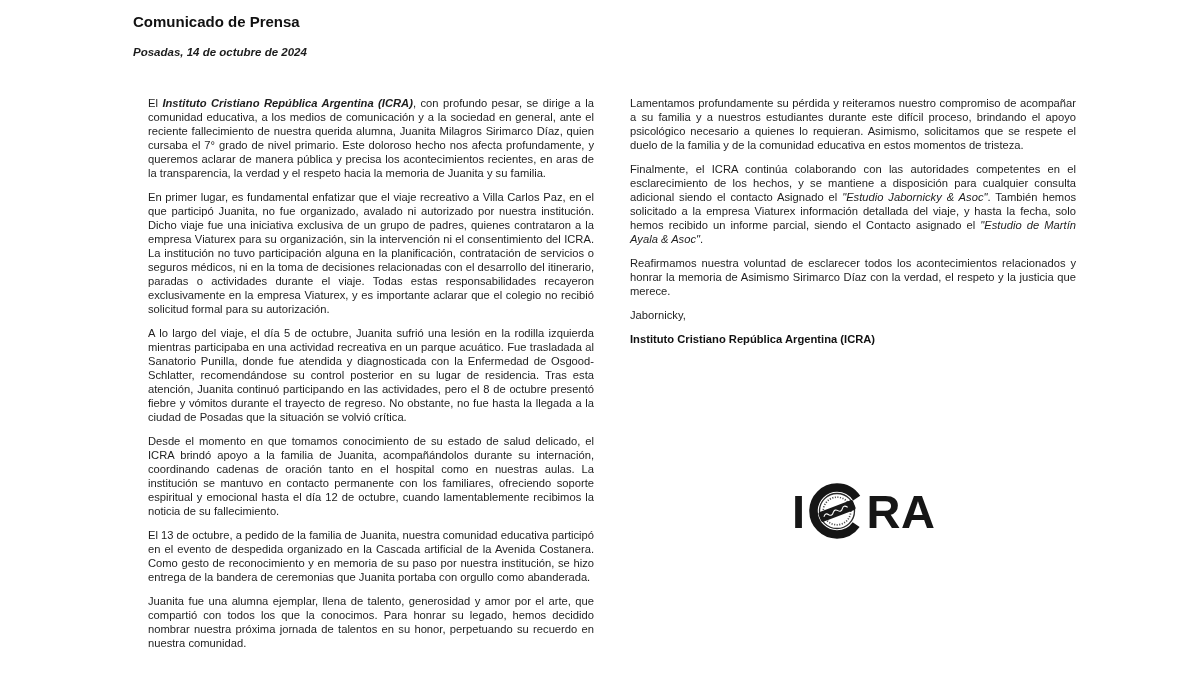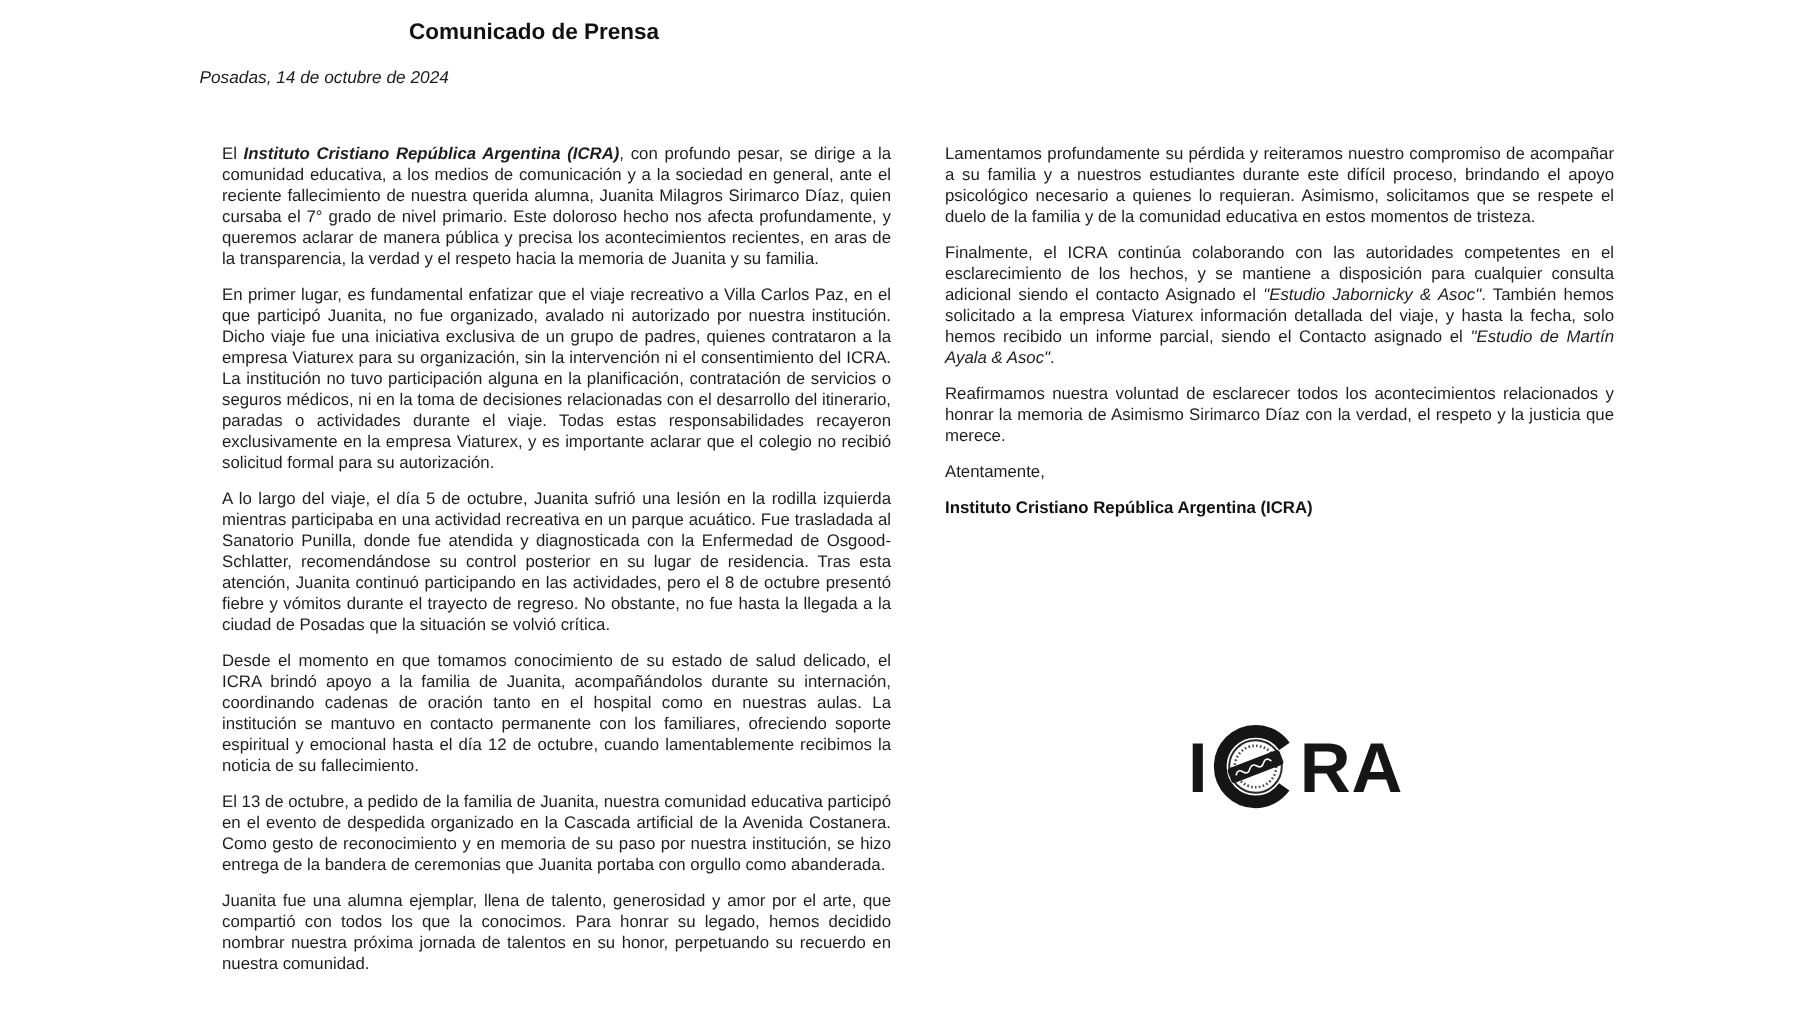--- a/index.html
+++ b/index.html
@@ -18,32 +18,32 @@
   .page {
     position: absolute;
     inset: 0;
     background: #ffffff;
   }
   .doc-title {
     position: absolute;
     left: 133px;
     top: 13px;
     width: 446px;
-    text-align: center;
     font-size: 15px;
     font-weight: bold;
     color: #111111;
   }
   .dateline {
     position: absolute;
     left: 133px;
     top: 46px;
     font-size: 11.5px;
     font-style: italic;
     color: #1c1c1c;
+    font-weight: bold;
   }
   .col {
     position: absolute;
     top: 96px;
     width: 446px;
     font-size: 11.2px;
     line-height: 14px;
     text-align: justify;
     color: #1e1e1e;
   }
@@ -91,21 +91,21 @@
     <p>A lo largo del viaje, el día 5 de octubre, Juanita sufrió una lesión en la rodilla izquierda mientras participaba en una actividad recreativa en un parque acuático. Fue trasladada al Sanatorio Punilla, donde fue atendida y diagnosticada con la Enfermedad de Osgood-Schlatter, recomendándose su control posterior en su lugar de residencia. Tras esta atención, Juanita continuó participando en las actividades, pero el 8 de octubre presentó fiebre y vómitos durante el trayecto de regreso. No obstante, no fue hasta la llegada a la ciudad de Posadas que la situación se volvió crítica.</p>
     <p>Desde el momento en que tomamos conocimiento de su estado de salud delicado, el ICRA brindó apoyo a la familia de Juanita, acompañándolos durante su internación, coordinando cadenas de oración tanto en el hospital como en nuestras aulas. La institución se mantuvo en contacto permanente con los familiares, ofreciendo soporte espiritual y emocional hasta el día 12 de octubre, cuando lamentablemente recibimos la noticia de su fallecimiento.</p>
     <p>El 13 de octubre, a pedido de la familia de Juanita, nuestra comunidad educativa participó en el evento de despedida organizado en la Cascada artificial de la Avenida Costanera. Como gesto de reconocimiento y en memoria de su paso por nuestra institución, se hizo entrega de la bandera de ceremonias que Juanita portaba con orgullo como abanderada.</p>
     <p>Juanita fue una alumna ejemplar, llena de talento, generosidad y amor por el arte, que compartió con todos los que la conocimos. Para honrar su legado, hemos decidido nombrar nuestra próxima jornada de talentos en su honor, perpetuando su recuerdo en nuestra comunidad.</p>
   </div>
 
   <div class="col col-right">
     <p>Lamentamos profundamente su pérdida y reiteramos nuestro compromiso de acompañar a su familia y a nuestros estudiantes durante este difícil proceso, brindando el apoyo psicológico necesario a quienes lo requieran. Asimismo, solicitamos que se respete el duelo de la familia y de la comunidad educativa en estos momentos de tristeza.</p>
     <p><span>Finalmente, el ICRA continúa colaborando con las autoridades competentes en el esclarecimiento de los hechos, y se mantiene a disposición para cualquier consulta adicional siendo el contacto Asignado el </span><span class="italic">"Estudio Jabornicky &amp; Asoc"</span><span>. También hemos solicitado a la empresa Viaturex información detallada del viaje, y hasta la fecha, solo hemos recibido un informe parcial, siendo el Contacto asignado el </span><span class="italic">"Estudio de Martín Ayala &amp; Asoc"</span><span>.</span></p>
     <p>Reafirmamos nuestra voluntad de esclarecer todos los acontecimientos relacionados y honrar la memoria de Asimismo Sirimarco Díaz con la verdad, el respeto y la justicia que merece.</p>
-    <p class="closing">Atentamente,</p>
+    <p class="closing">Jabornicky,</p>
     <p class="signature">Instituto Cristiano República Argentina (ICRA)</p>
   </div>
 
   <div class="logo">
     <span class="logo-letter">I</span>
     <span class="logo-emblem">
       <svg width="62" height="62" viewBox="0 0 62 62" aria-hidden="true">
 
         <circle cx="31" cy="31" r="23.5" fill="none" stroke="#151515" stroke-width="8.5" stroke-dasharray="118.6 29" stroke-dashoffset="-14.5"></circle>
 

